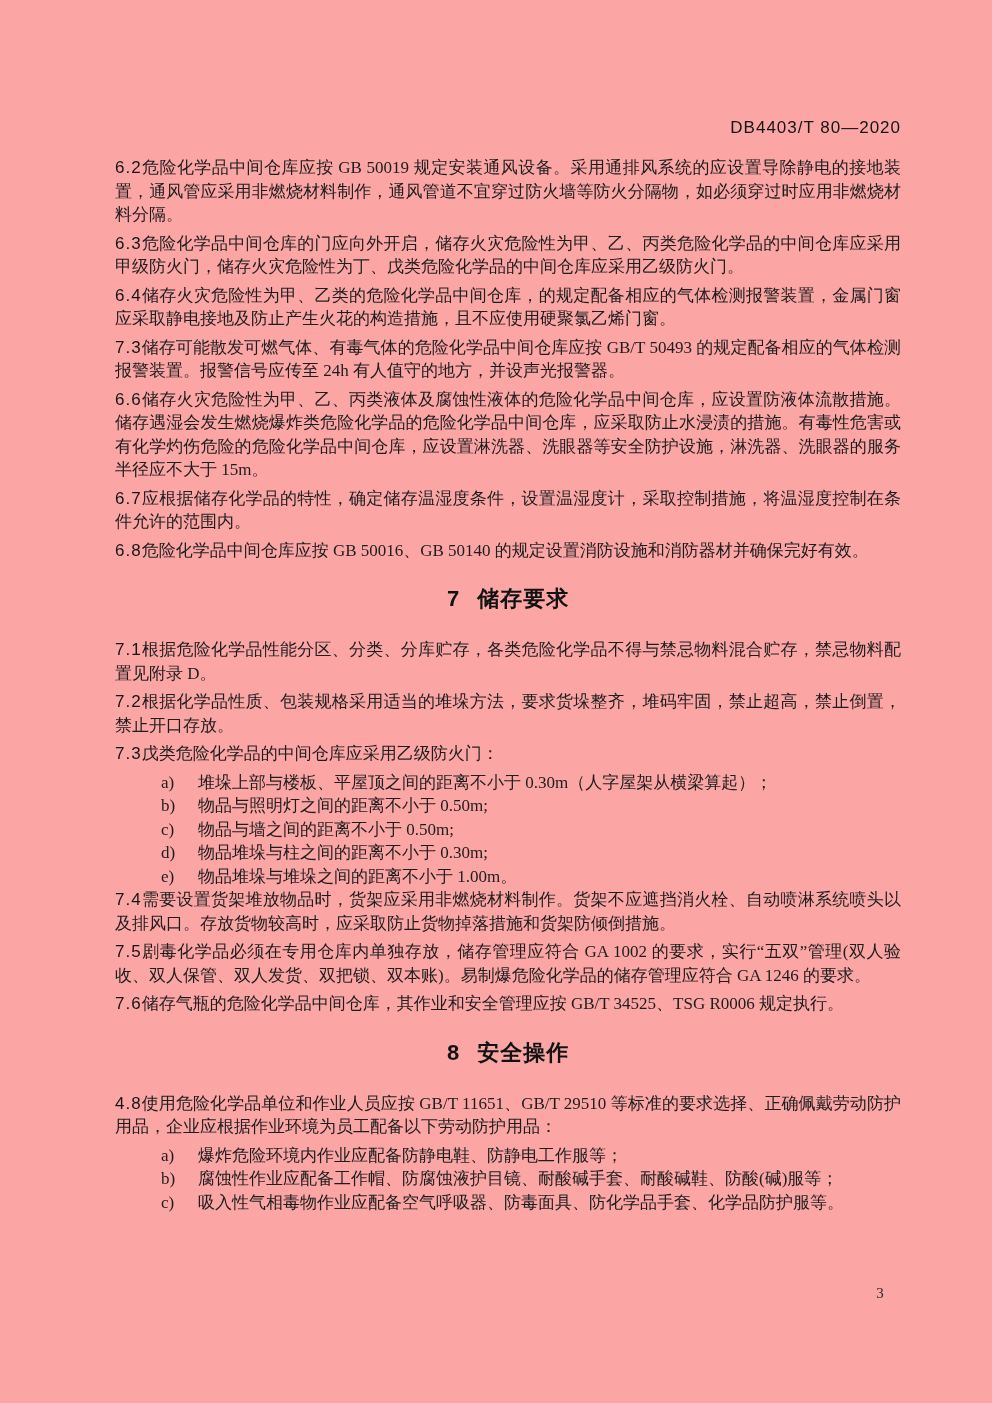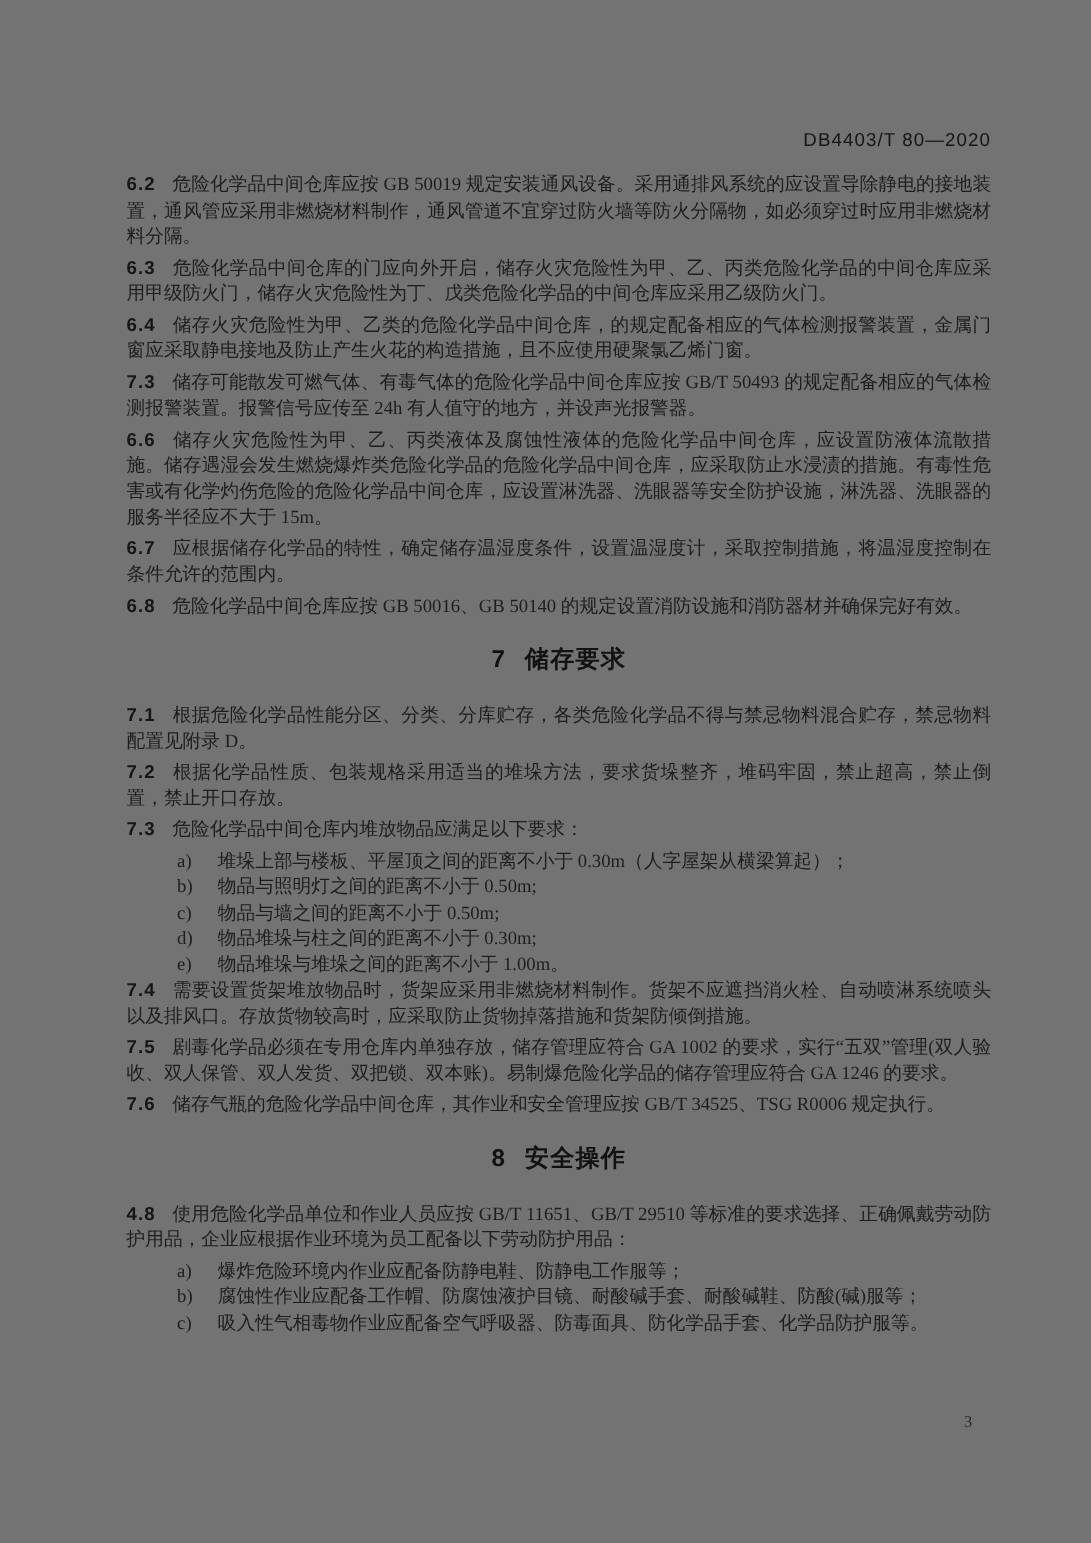--- a/index.html
+++ b/index.html
@@ -4,21 +4,21 @@
 <style>
   html, body {
     margin: 0;
     padding: 0;
     background: #ffffff;
   }
   .page {
     position: relative;
     width: 992px;
     height: 1403px;
-    background: #737373;
+    background: #fca5a5;
     overflow: hidden;
     font-family: "Liberation Serif", "DejaVu Serif", serif;
     color: #1d1d1d;
   }
   .header-code {
     position: absolute;
     top: 118px;
     left: 115px;
     width: 786px;
     text-align: right;
@@ -34,23 +34,22 @@
     width: 786px;
     font-size: 17px;
     line-height: 23.5px;
     text-align: justify;
   }
   p.clause {
     margin: 0 0 5px 0;
   }
   .clause-num {
     font-family: "Liberation Sans", "DejaVu Sans", sans-serif;
-    font-weight: bold;
+    font-weight: normal;
     letter-spacing: 1px;
-    margin-right: 15px;
     color: #161616;
   }
   h2.sec {
     font-family: "Liberation Sans", "DejaVu Sans", sans-serif;
     font-weight: bold;
     font-size: 22px;
     line-height: 26px;
     margin: 24px 0 26px 0;
     text-align: center;
     color: #121212;
@@ -104,21 +103,21 @@
     <p class="clause"><span class="clause-num">6.7</span><span class="clause-text">应根据储存化学品的特性，确定储存温湿度条件，设置温湿度计，采取控制措施，将温湿度控制在条件允许的范围内。</span></p>
 
     <p class="clause"><span class="clause-num">6.8</span><span class="clause-text">危险化学品中间仓库应按 GB 50016、GB 50140 的规定设置消防设施和消防器材并确保完好有效。</span></p>
 
     <h2 class="sec"><span class="sec-num">7</span><span class="sec-title">储存要求</span></h2>
 
     <p class="clause"><span class="clause-num">7.1</span><span class="clause-text">根据危险化学品性能分区、分类、分库贮存，各类危险化学品不得与禁忌物料混合贮存，禁忌物料配置见附录 D。</span></p>
 
     <p class="clause"><span class="clause-num">7.2</span><span class="clause-text">根据化学品性质、包装规格采用适当的堆垛方法，要求货垛整齐，堆码牢固，禁止超高，禁止倒置，禁止开口存放。</span></p>
 
-    <p class="clause"><span class="clause-num">7.3</span><span class="clause-text">危险化学品中间仓库内堆放物品应满足以下要求：</span></p>
+    <p class="clause"><span class="clause-num">7.3</span><span class="clause-text">戊类危险化学品的中间仓库应采用乙级防火门：</span></p>
 
     <div class="li">
         <span class="li-label">a)</span>
         <span class="li-text">堆垛上部与楼板、平屋顶之间的距离不小于 0.30m（人字屋架从横梁算起）；</span>
       </div>
     <div class="li">
         <span class="li-label">b)</span>
         <span class="li-text">物品与照明灯之间的距离不小于 0.50m;</span>
       </div>
     <div class="li">

